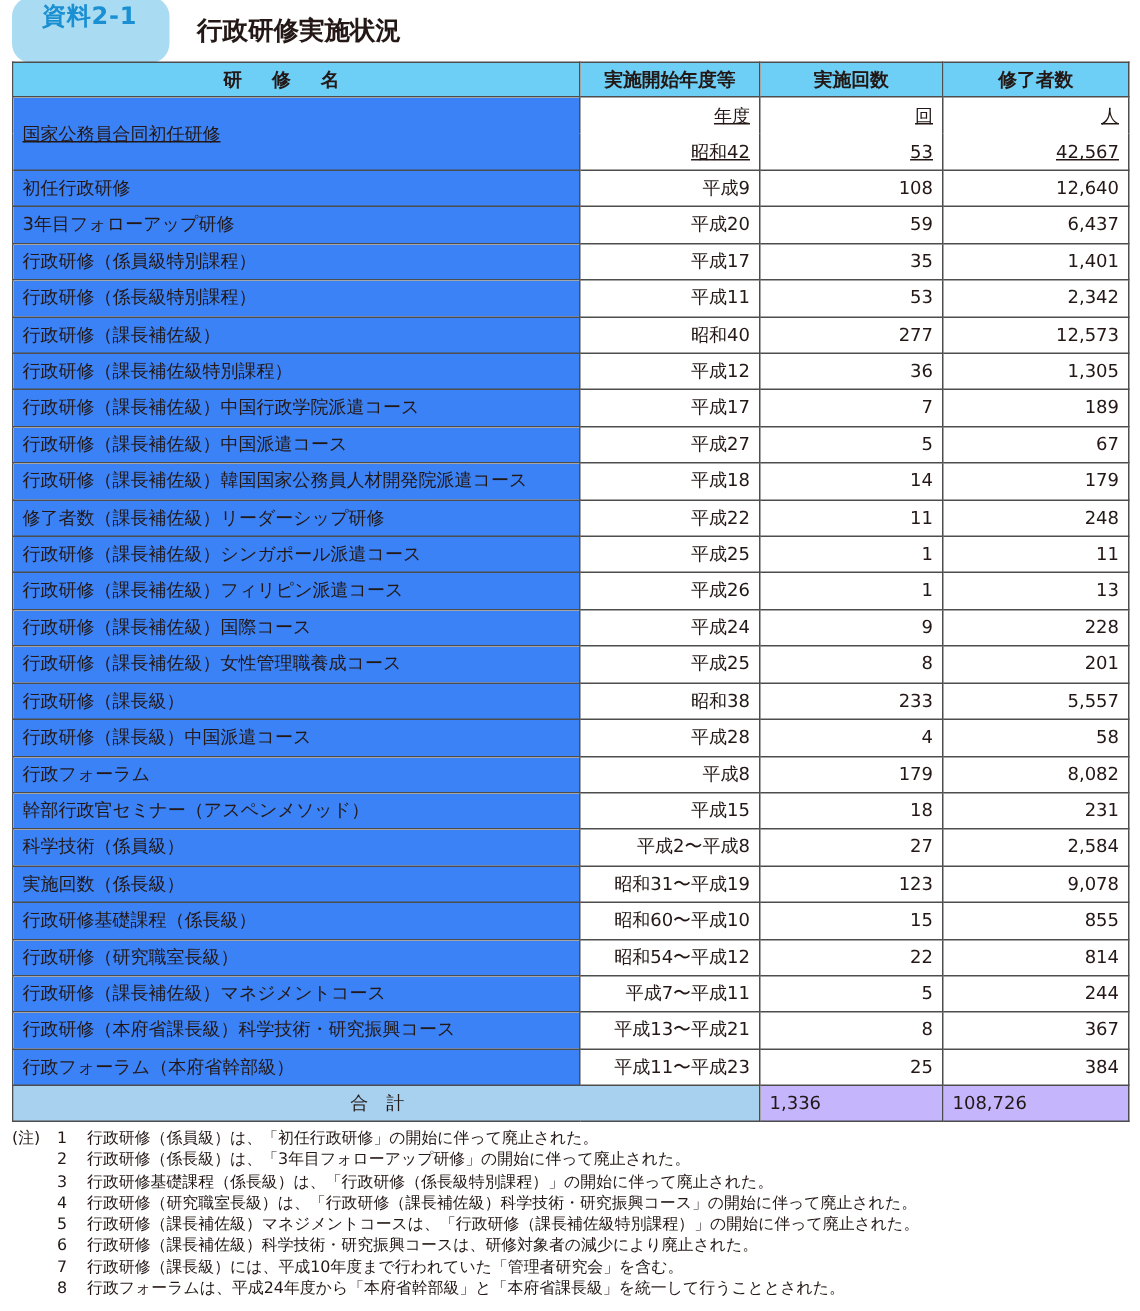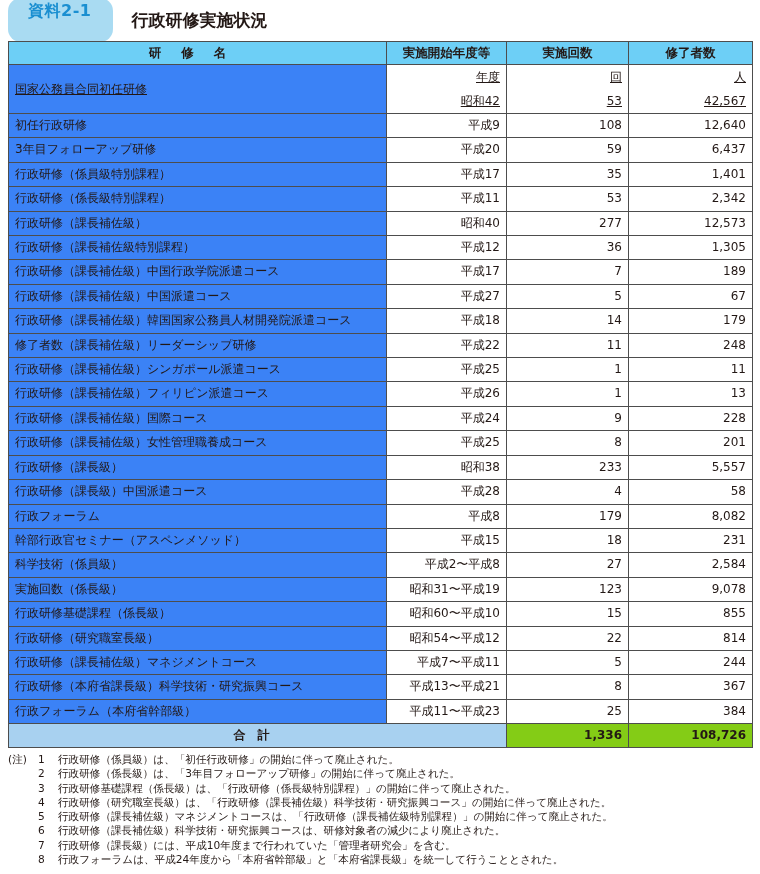--- a/index.html
+++ b/index.html
@@ -47,23 +47,23 @@
       line-height: 22px;
     }
     th.col-name-head { letter-spacing: 20px; }
     td.name { background: #3b82f6; text-align: left; margin-left: 43px; }
     td.year { background: #ffffff; text-align: right; }
     td.num { background: #ffffff; text-align: right; }
     tr.first td { height: 24px; line-height: 24px; text-decoration: underline; }
     td.first-name { height: 49px; line-height: 49px; }
     tr.units td { border-bottom: none; }
     tr.first-values td { border-top: none; }
-    tr.total td { height: 23px; line-height: 23px; font-weight: bold; }
+    tr.total td { height: 23px; line-height: 23px; font-weight: normal; }
     td.total-label { background: #a8d1f0; text-align: center; letter-spacing: 12px; }
-    td.total-num { background: #84cc16; text-align: right; }
+    td.total-num { background: #c4b5fd; }
     .notes {
       position: absolute; left: 8px; top: 752px; width: 744px;
       font-size: 10.6px; line-height: 14.3px; color: #231815;
     }
     .note-row { display: flex; white-space: nowrap; }
     .note-prefix { width: 30px; }
     .note-num { width: 20px; text-align: left; }
     .note-text { flex: 1; }
   </style>
 </head>

